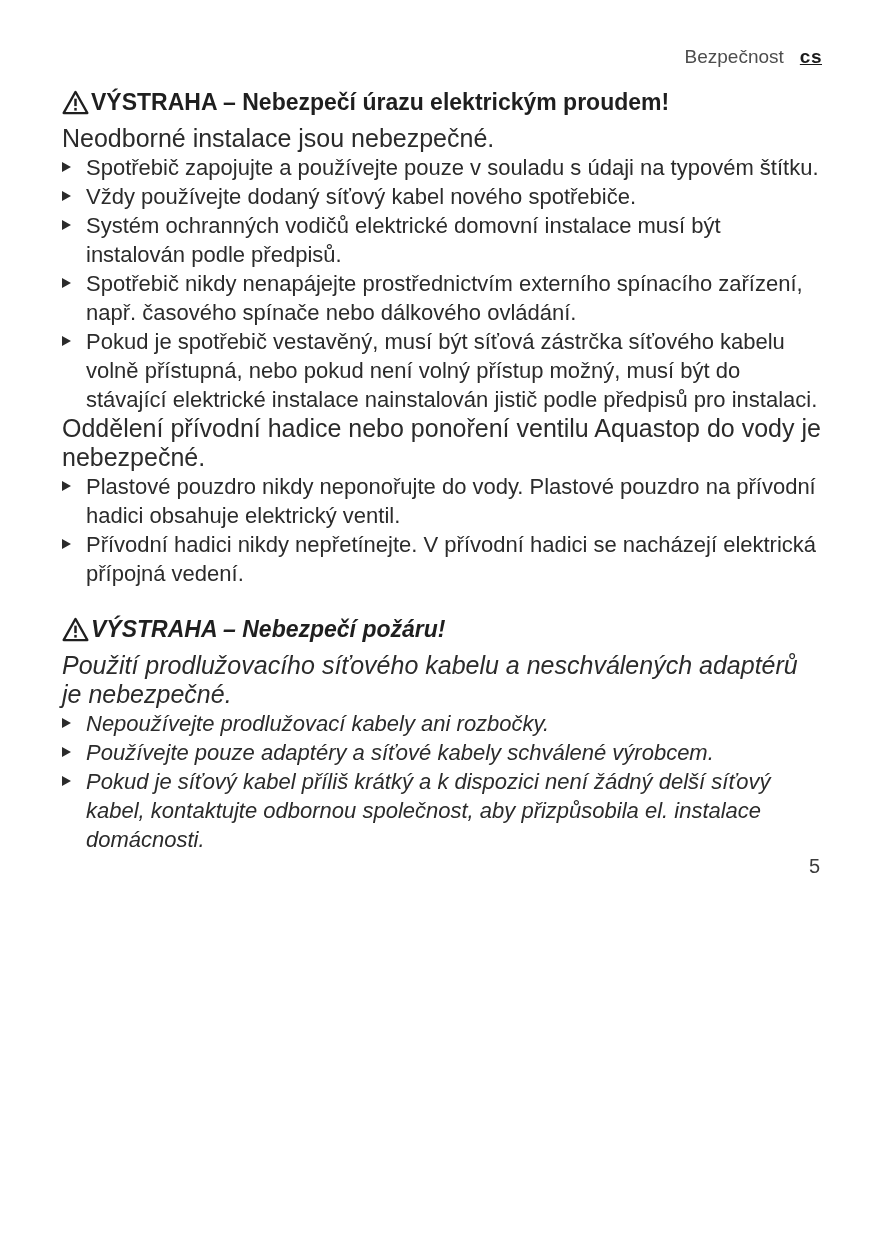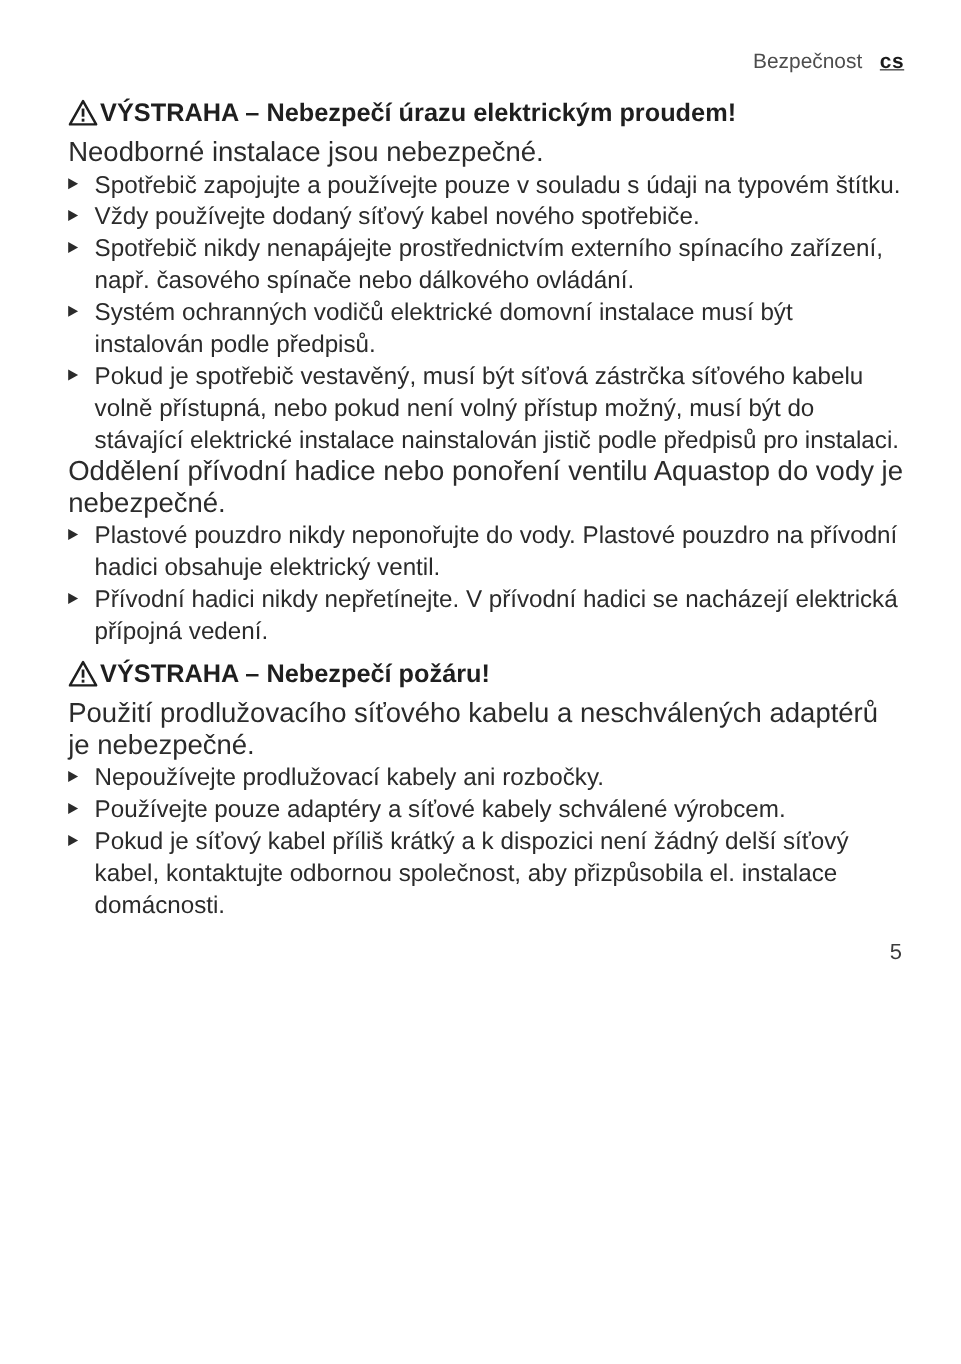--- a/index.html
+++ b/index.html
@@ -59,21 +59,21 @@
     content: "";
     display: block;
     width: 0; height: 0;
     margin-top: 9px;
     border-top: 5px solid transparent;
     border-bottom: 5px solid transparent;
     border-left: 9px solid #2b2b2b;
   }
   .bullet-text { flex: 1 1 auto; }
 
-  .section-fire { margin-top: 10px; }
+  .section-fire { margin-top: 27px; font-style: italic; }
 
   .page-number {
     position: absolute;
     right: 54px;
     bottom: 50px;
     font-size: 20px;
     color: #3c3c3c;
   }
 </style>
 </head>
@@ -104,25 +104,25 @@
       <li class="bullet-item">
         <span class="bullet-marker"></span>
         <span class="bullet-text">Spotřebič zapojujte a používejte pouze v souladu s údaji na typovém štítku.</span>
       </li>
       <li class="bullet-item">
         <span class="bullet-marker"></span>
         <span class="bullet-text">Vždy používejte dodaný síťový kabel nového spotřebiče.</span>
       </li>
       <li class="bullet-item">
         <span class="bullet-marker"></span>
-        <span class="bullet-text">Spotřebič nikdy nenapájejte prostřednictvím externího spínacího zařízení, např. časového spínače nebo dálkového ovládání.</span>
+        <span class="bullet-text">Systém ochranných vodičů elektrické domovní instalace musí být instalován podle předpisů.</span>
       </li>
       <li class="bullet-item">
         <span class="bullet-marker"></span>
-        <span class="bullet-text">Systém ochranných vodičů elektrické domovní instalace musí být instalován podle předpisů.</span>
+        <span class="bullet-text">Spotřebič nikdy nenapájejte prostřednictvím externího spínacího zařízení, např. časového spínače nebo dálkového ovládání.</span>
       </li>
       <li class="bullet-item">
         <span class="bullet-marker"></span>
         <span class="bullet-text">Pokud je spotřebič vestavěný, musí být síťová zástrčka síťového kabelu volně přístupná, nebo pokud není volný přístup možný, musí být do stávající elektrické instalace nainstalován jistič podle předpisů pro instalaci.</span>
       </li>
     </ul>
 
     <p class="body-text">Oddělení přívodní hadice nebo ponoření ventilu Aquastop do vody je nebezpečné.</p>
 
     <ul class="bullet-list">

